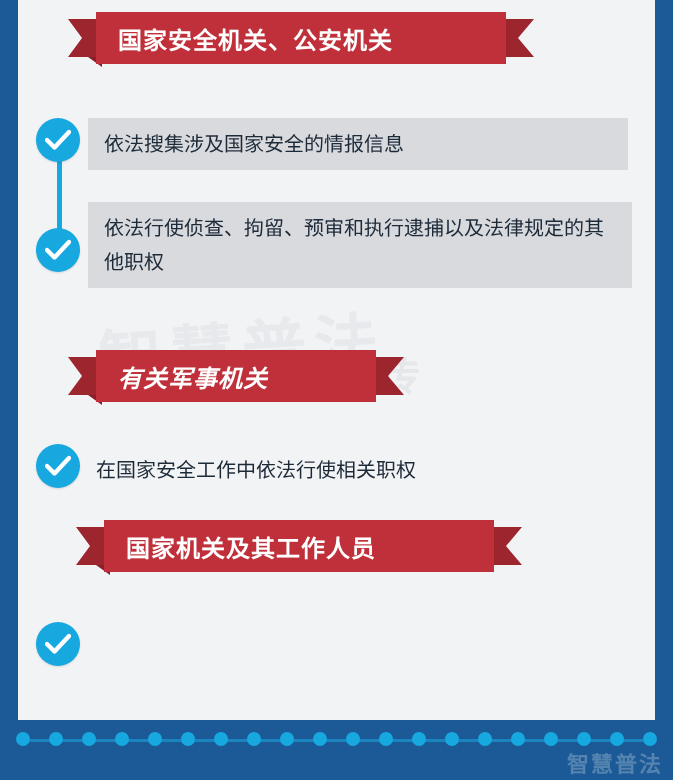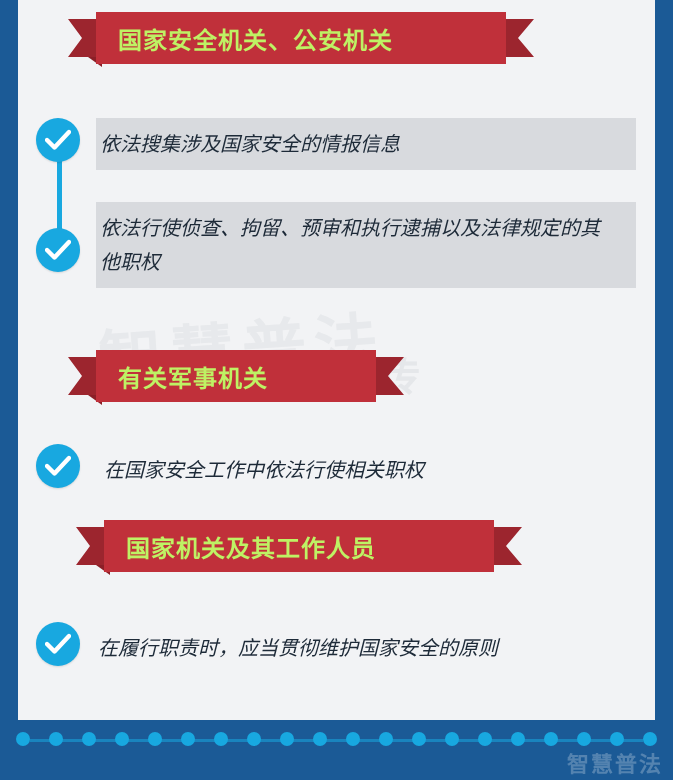--- a/index.html
+++ b/index.html
@@ -65,21 +65,21 @@
     top: 0;
     height: 52px;
     background: #c0303a;
     display: flex;
     align-items: center;
     padding: 0 26px 0 22px;
     box-sizing: border-box;
     z-index: 3;
   }
   .ribbon .body span {
-    color: #bef264;
+    color: #ffffff;
     font-size: 24px;
     font-weight: bold;
     letter-spacing: 1px;
     white-space: nowrap;
   }
   
   .ribbon .tail-l {
     position: absolute;
     left: 0px;
     top: 7px;
@@ -124,28 +124,27 @@
     flex: 0 0 44px;
     position: relative;
     box-shadow: 0 1px 2px rgba(0,0,0,0.12);
   }
   .check svg {
     position: absolute;
     left: 9px;
     top: 11px;
   }
   .textbox {
-    margin-left: 16px;
+    margin-left: 8px;
     background: #d8dade;
     color: #1d2a38;
     font-size: 20px;
     line-height: 34px;
-    padding: 9px 18px 9px 4px;
-    box-sizing: border-box;
-    font-style: italic;
+    padding: 9px 18px 9px 16px;
+    box-sizing: border-box;
   }
   .textbox.plain {
     background: transparent;
     padding-left: 2px;
   }
   .connector {
     position: absolute;
     width: 5px;
     background: #18a8e0;
   }
@@ -224,21 +223,21 @@
           <path d="M2 11 L9.5 18.5 L24 3" stroke="#ffffff" stroke-width="4.4" fill="none" stroke-linecap="round" stroke-linejoin="round"></path>
         </svg>
       </div>
       <div class="textbox" style="width:544px;">依法行使侦查、拘留、预审和执行逮捕以及法律规定的其他职权</div>
     </div>
 
     <div class="ribbon" style="left:50px; top:350px; width:340px;">
       <div class="tail-l"></div>
       <div class="tail-r" style="left:290px;"></div>
       <div class="fold-l"></div>
-      <div class="body" style="width:280px;">
+      <div class="body" style="width:280px;font-style:italic;">
         <span>有关军事机关</span>
       </div>
     </div>
 
     <div class="item" style="left:18px; top:444px; width:600px;gap:6px;">
       <div class="check">
         <svg width="26" height="22" viewBox="0 0 26 22">
           <path d="M2 11 L9.5 18.5 L24 3" stroke="#ffffff" stroke-width="4.4" fill="none" stroke-linecap="round" stroke-linejoin="round"></path>
         </svg>
       </div>
@@ -253,21 +252,20 @@
         <span>国家机关及其工作人员</span>
       </div>
     </div>
 
     <div class="item" style="left:18px; top:622px; width:610px;">
       <div class="check">
         <svg width="26" height="22" viewBox="0 0 26 22">
           <path d="M2 11 L9.5 18.5 L24 3" stroke="#ffffff" stroke-width="4.4" fill="none" stroke-linecap="round" stroke-linejoin="round"></path>
         </svg>
       </div>
-      <div class="textbox plain" style="width:545px;">在履行职责时，应当贯彻维护国家安全的原则</div>
     </div>
 
   </div>
 
   <div class="dots">
     <div class="dot-line"></div>
     <div class="dot"></div>
     <div class="dot"></div>
     <div class="dot"></div>
     <div class="dot"></div>

